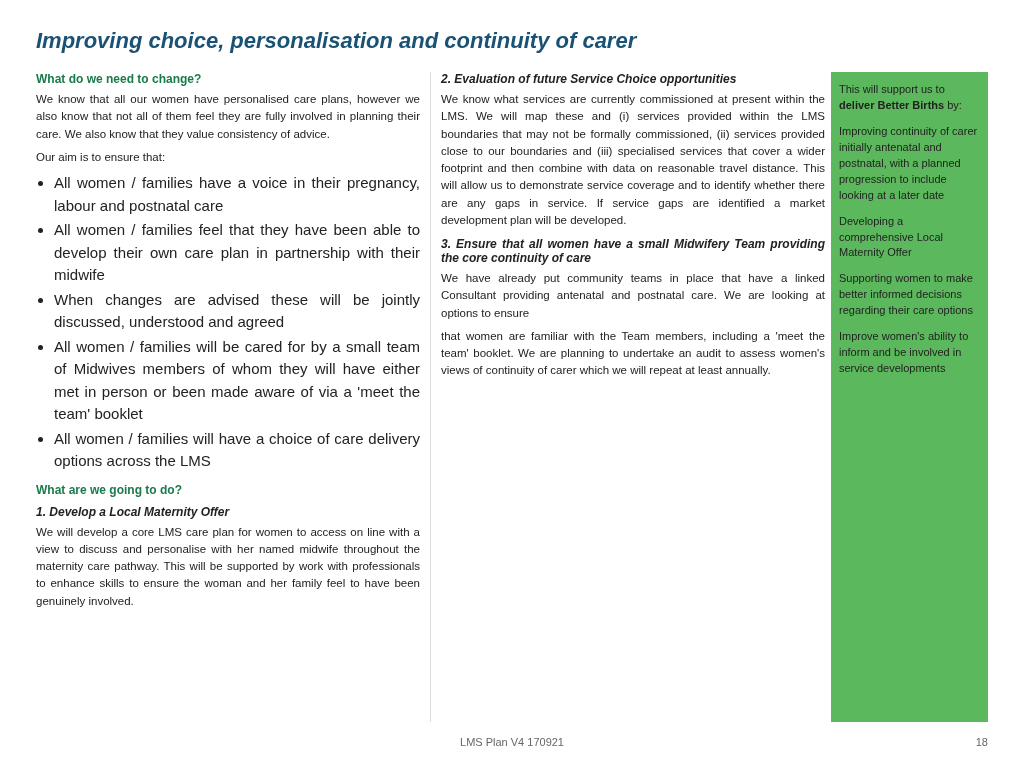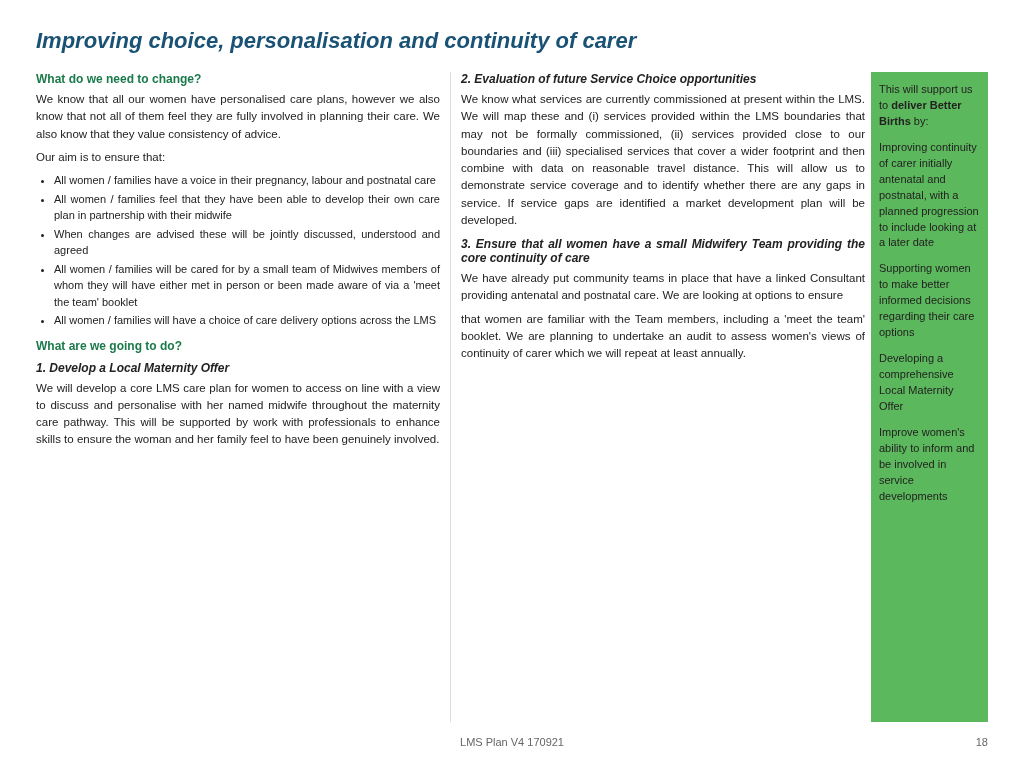--- a/index.html
+++ b/index.html
@@ -35,21 +35,21 @@
       flex: 1;
       padding-right: 10px;
     }
     .middle-col {
       flex: 1;
       padding-left: 10px;
       padding-right: 6px;
       border-left: 1px solid #ddd;
     }
     .right-col {
-      width: 117px;
+      width: 157px;
       background: #5cb85c;
       padding: 10px 8px;
       font-size: 11px;
       color: #222;
       line-height: 1.4;
     }
     .section-heading {
       color: #1a7a4a;
       font-weight: bold;
       font-size: 12px;
@@ -63,21 +63,21 @@
       font-size: 11.5px;
       line-height: 1.5;
       text-align: justify;
       margin-bottom: 6px;
     }
     .bullet-list {
       margin-left: 10px;
       margin-bottom: 6px;
     }
     .bullet-list li {
-      font-size: 11px;
+      font-size: 15px;
       line-height: 1.5;
       text-align: justify;
       list-style: disc;
       margin-bottom: 2px;
       margin-left: 8px;
     }
     .numbered-item-title {
       font-weight: bold;
       font-size: 12px;
       margin-bottom: 5px;
@@ -146,22 +146,22 @@
       <p class="numbered-item-title">
         <span>3.&nbsp;</span><span style="font-weight:bold;">Ensure that all women have a small Midwifery Team providing the core continuity of care</span>
       </p>
       <p class="body-text">We have already put community teams in place that have a linked Consultant providing antenatal and postnatal care. We are looking at options to ensure</p>
       <p class="body-text">that women are familiar with the Team members, including a 'meet the team' booklet. We are planning to undertake an audit to assess women's views of continuity of carer which we will repeat at least annually.</p>
     </div>
 
     <div class="right-col">
       <p>This will support us to <span class="deliver-bold">deliver Better Births</span> by:</p>
       <p>Improving continuity of carer initially antenatal and postnatal, with a planned progression to include looking at a later date</p>
+      <p>Developing a comprehensive Local Maternity Offer</p>
       <p>Supporting women to make better informed decisions regarding their care options</p>
-      <p>Developing a comprehensive Local Maternity Offer</p>
       <p>Improve women's ability to inform and be involved in service developments</p>
     </div>
   </div>
 
   <div class="footer">
     <div style="width:40px;"></div>
     <div class="footer-center">LMS Plan V4 170921</div>
     <div class="footer-right">18</div>
   </div>
 </div>

